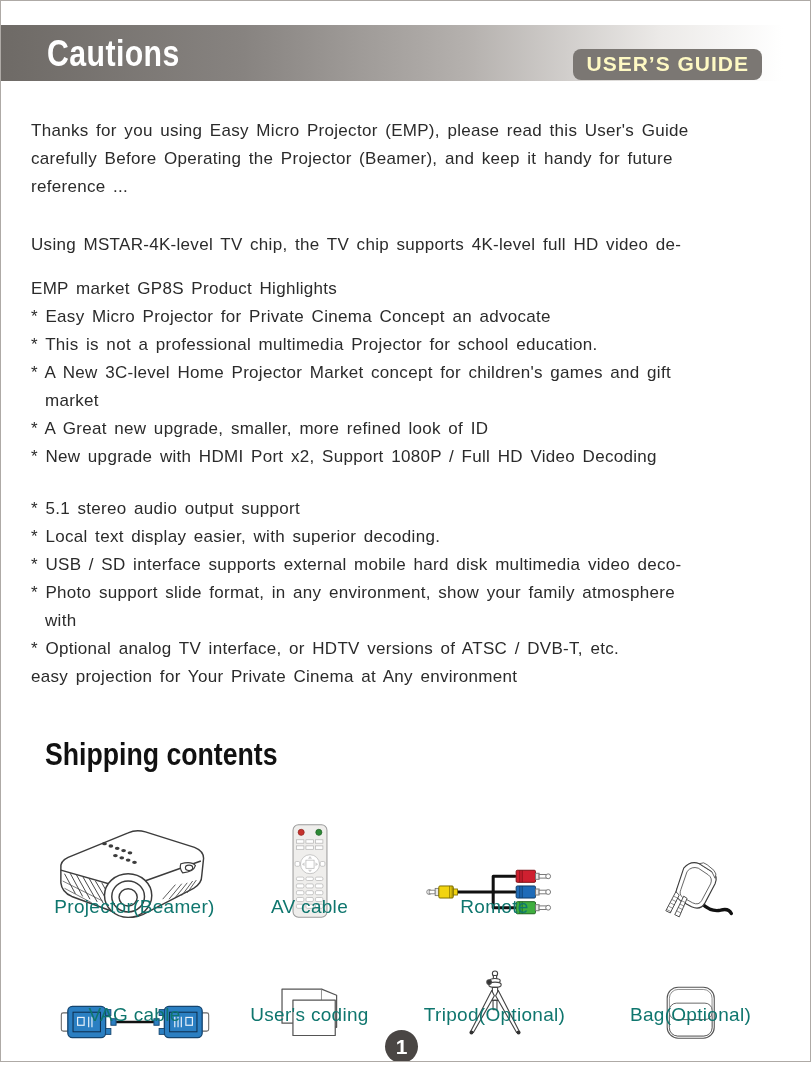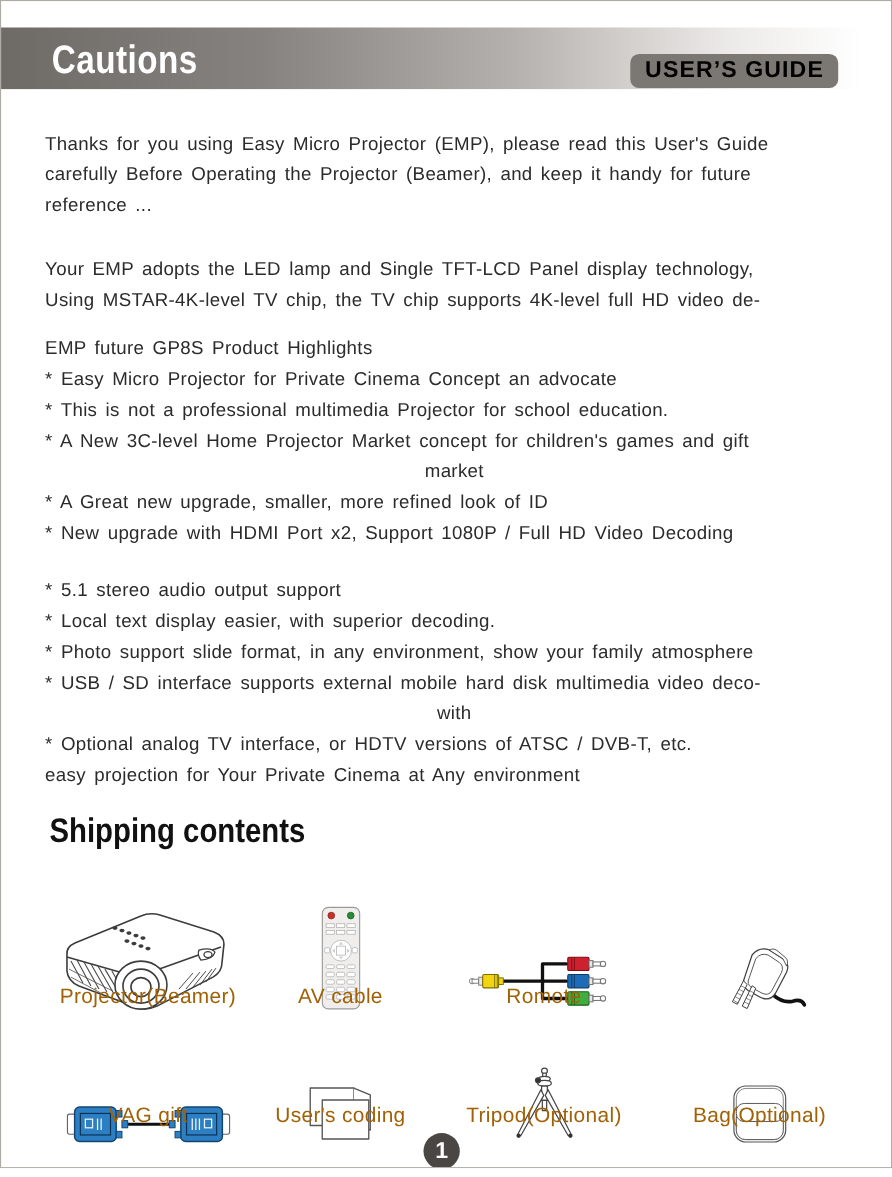--- a/index.html
+++ b/index.html
@@ -16,42 +16,42 @@
     background:linear-gradient(to right,#6e6a66 0%,#878380 30%,#b5b1ae 58%,#eceae8 82%,#ffffff 97%);
   }
   .header-title {
     position:absolute; left:46px; top:8px;
     font-size:36px; font-weight:bold; color:#ffffff;
     display:inline-block; transform:scaleX(0.84); transform-origin:left center;
     letter-spacing:0.5px;
   }
   .guide-badge {
     position:absolute; right:45px; bottom:1px;
-    background:#7b7773; color:#000000;
+    background:#7b7773; color:#fef9c3;
     font-size:21px; font-weight:bold; letter-spacing:1px;
     padding:3px 13px 4px 13px; border-radius:8px;
   }
   
-  .textcol { position:absolute; left:40px; top:116px; width:730px; }
+  .textcol { position:absolute; left:30px; top:116px; width:730px; }
   .tline { font-size:17px; line-height:28px; letter-spacing:0.3px; word-spacing:2.5px; white-space:nowrap; }
-  .cont { padding-left:14px;text-align:center; }
+  .cont { padding-left:14px; }
   .sp16 { height:16px; } .sp24 { height:24px; } .sp30 { height:30px; }
   
   .ship-title {
     position:absolute; left:44px; top:736px;
     font-size:31px; font-weight:bold; color:#111;
     display:inline-block; transform:scaleX(0.86); transform-origin:left center;
   }
   .ship-grid { position:absolute; left:36px; top:786px; width:742px; }
   .ship-row { display:grid; grid-template-columns:195px 155px 215px 177px; }
   .cell { display:flex; flex-direction:column; align-items:center; justify-content:flex-end; }
   .row1 .cell { height:134px; }
   .row2 { margin-top:16px; }
   .row2 .cell { height:106px; }
-  .item-label { font-size:19px; color:#a16207; margin-top:7px; white-space:nowrap; letter-spacing:0.3px; }
+  .item-label { font-size:19px; color:#0f766e; margin-top:7px; white-space:nowrap; letter-spacing:0.3px; }
   .art { flex:0 0 auto; }
   
   .page-circle {
     position:absolute; left:384px; top:1029px; width:33px; height:33px;
     border-radius:50%; background:#4a4644; color:#fff;
     display:flex; align-items:center; justify-content:center;
     font-size:21px; font-weight:bold;
   }
 </style>
 </head>
@@ -62,35 +62,34 @@
   <div class="header-bar">
     <span class="header-title">Cautions</span>
     <span class="guide-badge">USER’S GUIDE</span>
   </div>
 
   <div class="textcol">
     <div class="tline">Thanks for you using Easy Micro Projector (EMP), please read this User's Guide</div>
     <div class="tline">carefully Before Operating the Projector (Beamer), and keep it handy for future</div>
     <div class="tline">reference ...</div>
     <div class="sp30"></div>
-    <div class="tline">Your EMP adopts the LED lamp and Single TFT-LCD Panel display technology,</div>
     <div class="tline">Using MSTAR-4K-level TV chip, the TV chip supports 4K-level full HD video de-</div>
     <div class="sp16"></div>
-    <div class="tline">EMP future GP8S Product Highlights</div>
+    <div class="tline">EMP market GP8S Product Highlights</div>
     <div class="tline">* Easy Micro Projector for Private Cinema Concept an advocate</div>
     <div class="tline">* This is not a professional multimedia Projector for school education.</div>
     <div class="tline">* A New 3C-level Home Projector Market concept for children's games and gift</div>
     <div class="tline cont">market</div>
     <div class="tline">* A Great new upgrade, smaller, more refined look of ID</div>
     <div class="tline">* New upgrade with HDMI Port x2, Support 1080P / Full HD Video Decoding</div>
     <div class="sp24"></div>
     <div class="tline">* 5.1 stereo audio output support</div>
     <div class="tline">* Local text display easier, with superior decoding.</div>
+    <div class="tline">* USB / SD interface supports external mobile hard disk multimedia video deco-</div>
     <div class="tline">* Photo support slide format, in any environment, show your family atmosphere</div>
-    <div class="tline">* USB / SD interface supports external mobile hard disk multimedia video deco-</div>
     <div class="tline cont">with</div>
     <div class="tline">* Optional analog TV interface, or HDTV versions of ATSC / DVB-T, etc.</div>
     <div class="tline">easy projection for Your Private Cinema at Any environment</div>
   </div>
 
   <div class="ship-title">Shipping contents</div>
 
   <div class="ship-grid">
     <div class="ship-row row1">
 
@@ -321,21 +320,21 @@
           <span class="item-label">AV cable</span>
         </div>
       <div class="cell">
           <span class="item-label">Romote</span>
         </div>
     </div>
   </div>
   <div class="ship-grid" style="top:996px;">
     <div class="ship-row">
       <div class="cell">
-          <span class="item-label">VAG gift</span>
+          <span class="item-label">VAG cable</span>
         </div>
       <div class="cell">
           <span class="item-label">User's coding</span>
         </div>
       <div class="cell">
           <span class="item-label">Tripod(Optional)</span>
         </div>
       <div class="cell">
           <span class="item-label">Bag(Optional)</span>
         </div>

